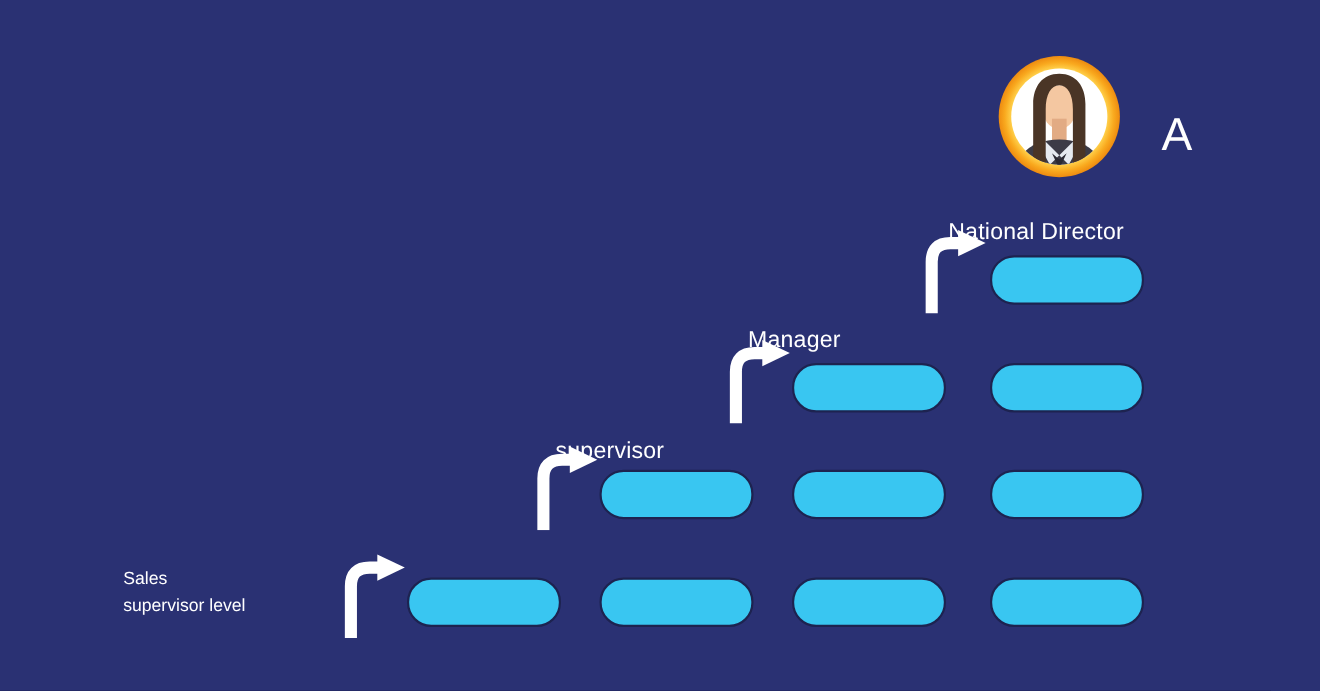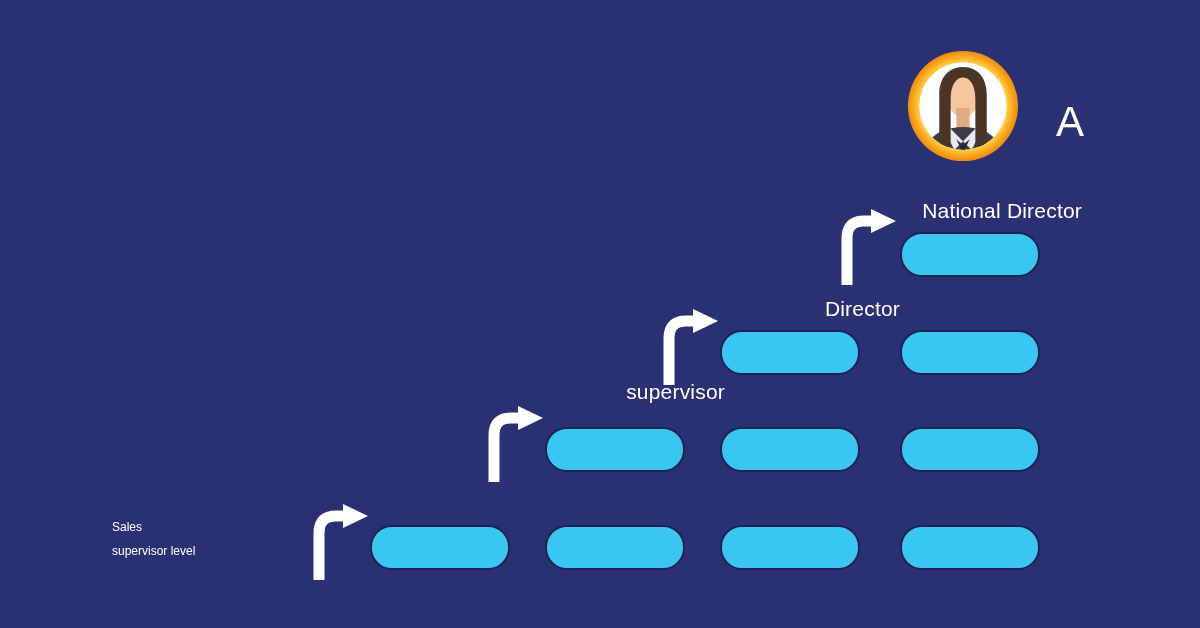--- a/index.html
+++ b/index.html
@@ -35,39 +35,39 @@
     width: 140px;
     height: 45px;
     border-radius: 22px;
     background: var(--pill);
     border: 2px solid var(--pill-border);
     box-sizing: border-box;
   }
   .level-label {
     position: absolute;
     width: 220px;
-    text-align: right;
+    text-align: left;
     color: var(--text);
     font-size: 21px;
     font-weight: 500;
     letter-spacing: 0.2px;
     line-height: 24px;
     white-space: nowrap;
   }
   .step-arrow {
     position: absolute;
     width: 60px;
     height: 78px;
   }
   .caption {
     position: absolute;
     left: 112px;
     top: 515px;
     color: var(--text);
-    font-size: 12px;
+    font-size: 16px;
     font-weight: 500;
     line-height: 24px;
   }
   .avatar-svg {
     position: absolute;
     left: 906px;
     top: 49px;
     width: 114px;
     height: 114px;
   }
@@ -117,22 +117,22 @@
   </svg>
   <svg class="step-arrow" style="left:660px;top:307px" viewBox="0 0 60 78">
     <path d="M9,78 L9,31 Q9,14 26,14 L34,14" fill="none" stroke="#ffffff" stroke-width="11"></path>
     <polygon points="33,2 58,14 33,26" fill="#ffffff"></polygon>
   </svg>
   <svg class="step-arrow" style="left:838px;top:207px" viewBox="0 0 60 78">
     <path d="M9,78 L9,31 Q9,14 26,14 L34,14" fill="none" stroke="#ffffff" stroke-width="11"></path>
     <polygon points="33,2 58,14 33,26" fill="#ffffff"></polygon>
   </svg>
 
-  <div class="level-label" style="left:505px;top:380px">supervisor</div>
-  <div class="level-label" style="left:680px;top:297px">Director</div>
+  <div class="level-label" style="left:505px;top:398px">supervisor</div>
+  <div class="level-label" style="left:680px;top:297px">Manager</div>
   <div class="level-label" style="left:862px;top:199px">National Director</div>
 
   <svg class="avatar-svg" viewBox="0 0 120 120">
     <defs>
       <radialGradient id="ringGrad" cx="50%" cy="50%" r="50%">
         <stop offset="0%" style="stop-color:var(--ring-inner)"></stop>
         <stop offset="79%" style="stop-color:var(--ring-inner)"></stop>
         <stop offset="90%" style="stop-color:var(--ring-mid)"></stop>
         <stop offset="100%" style="stop-color:var(--ring-outer)"></stop>
       </radialGradient>

